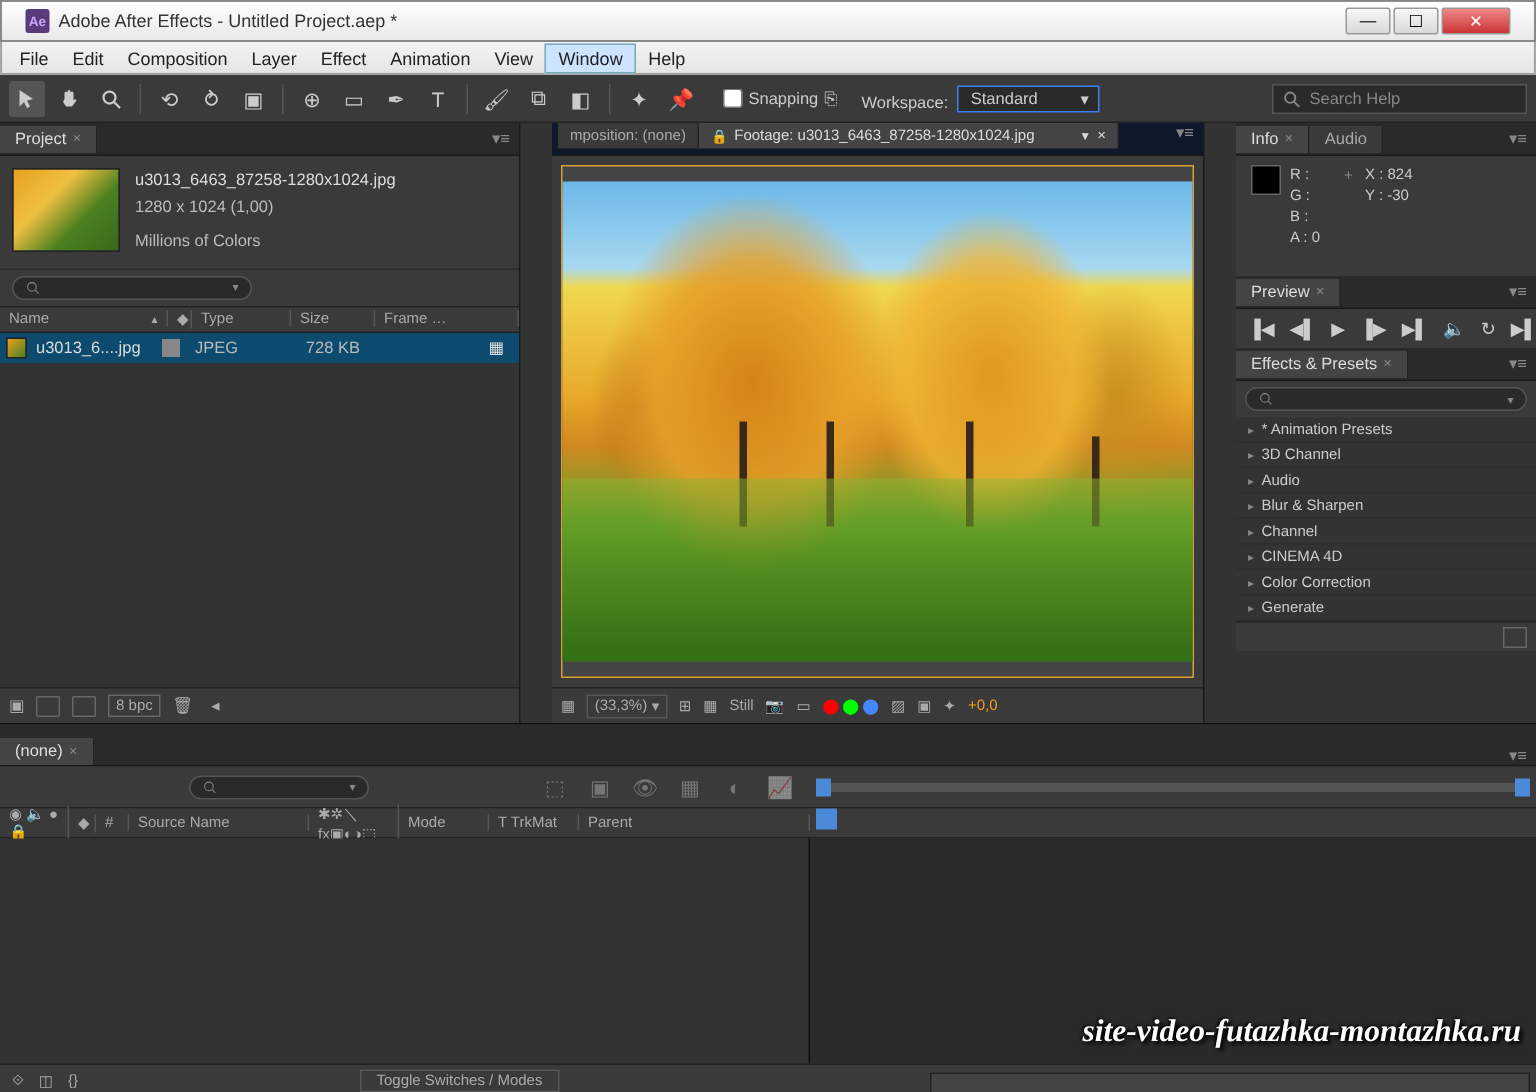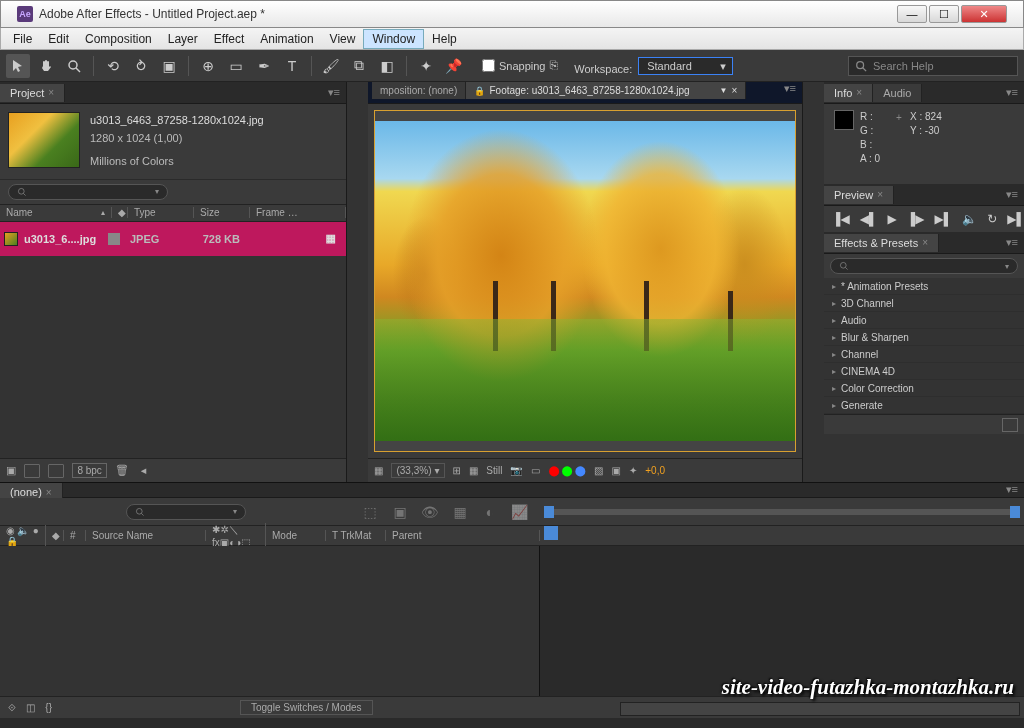--- a/index.html
+++ b/index.html
@@ -52,21 +52,21 @@
 
 .proj-cols { height: 18px; background: #3a3a3a; border-top: 1px solid #222; border-bottom: 1px solid #222; display: flex; align-items: center; font-size: 10px; color: #aaa; }
 .proj-cols div { padding: 0 6px; border-right: 1px solid #555; }
 .col-name { width: 112px; display:flex; align-items:center; justify-content:space-between;}
 .col-tag { width: 16px; }
 .col-type { width: 66px; }
 .col-size { width: 56px; }
 .col-fr { flex: 1; }
 
 .proj-list { flex: 1; background: #333; overflow: auto; }
-.proj-row { height: 34px; display: flex; align-items: center; font-size: 11px; color: #ddd; background: #be185d; font-weight: bold; }
+.proj-row { height: 20px; display: flex; align-items: center; font-size: 11px; color: #ddd; background: #0c4a6e; }
 .proj-row .cell { padding: 0 6px; }
 .proj-row .icon-cell { width:14px; height:14px; margin-left:4px; background:linear-gradient(135deg,#e8a020,#4a8020); border:1px solid #222;}
 .proj-row .tagc { width:12px; height:12px; background:#888; margin:0 4px;}
 .proj-row .nm { width: 86px; overflow:hidden; white-space:nowrap;}
 .proj-row .tp { width: 66px; color:#bbb;}
 .proj-row .sz { width: 56px; text-align:right; color:#bbb;}
 
 .proj-footer { height: 24px; background: #3a3a3a; border-top: 1px solid #222; display: flex; align-items: center; padding: 0 6px; gap: 8px; color: #aaa; font-size: 11px; }
 .proj-footer .ico { width: 16px; height: 14px; border: 1px solid #666; border-radius: 1px; cursor:pointer;}
 .bpc-box { border:1px solid #666; padding:1px 4px; font-size:10px;}
@@ -109,21 +109,21 @@
 
 .ep-search{padding:4px 6px;background:#3a3a3a;}
 .ep-list{background:#333;}
 .ep-item{height:17px;display:flex;align-items:center;padding:0 8px;font-size:10px;color:#ccc;border-bottom:1px solid #2e2e2e;cursor:pointer;}
 .ep-item::before{content:"▸";font-size:8px;margin-right:5px;color:#888;}
 .ep-foot{height:20px;background:#3a3a3a;border-top:1px solid #222;display:flex;align-items:center;justify-content:flex-end;padding:0 6px;}
 .ep-foot .d{width:16px;height:14px;border:1px solid #666;cursor:pointer;}
 
 
 .timeline-area { background:#333; border-top:1px solid #111;}
-.tl-tabs{height:15px;background:#2a2a2a;display:flex;align-items:flex-start;border-bottom:1px solid #1a1a1a;}
+.tl-tabs{height:28px;background:#2a2a2a;display:flex;align-items:flex-end;border-bottom:1px solid #1a1a1a;}
 .tl-top{height:28px;background:#3a3a3a;border-bottom:1px solid #222;display:flex;align-items:center;padding:0 8px;gap:8px;}
 .tl-top .tool{opacity:.4;}
 .tl-cols{height:20px;background:#3a3a3a;border-bottom:1px solid #222;display:flex;align-items:center;font-size:10px;color:#aaa;}
 .tl-cols .c{padding:0 6px;border-right:1px solid #555;}
 .tl-body{height:150px;background:#2e2e2e;display:flex;}
 .tl-left{width:540px;border-right:1px solid #111;background:#333;}
 .tl-right{flex:1;background:#2a2a2a;position:relative;}
 .tl-ruler{height:20px;background:#3a3a3a;border-bottom:1px solid #222;position:relative;}
 .tl-playhead{position:absolute;top:0;left:4px;width:14px;height:14px;background:#4a8ad8;}
 .tl-footer{height:22px;background:#3a3a3a;border-top:1px solid #222;display:flex;align-items:center;padding:0 8px;gap:10px;font-size:10px;color:#aaa;}

